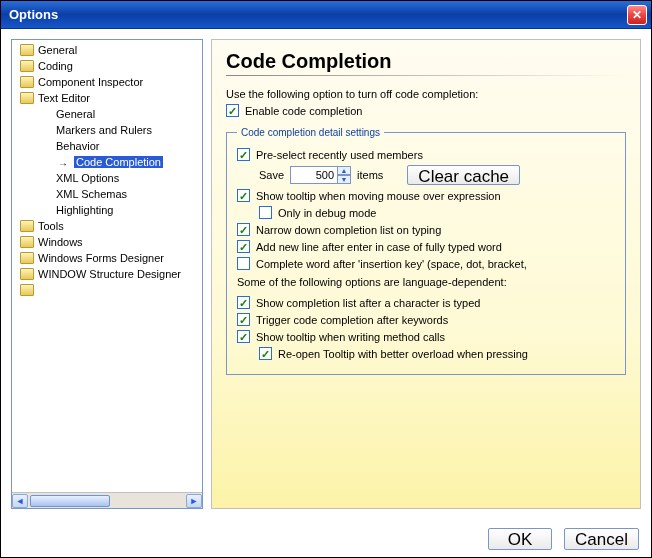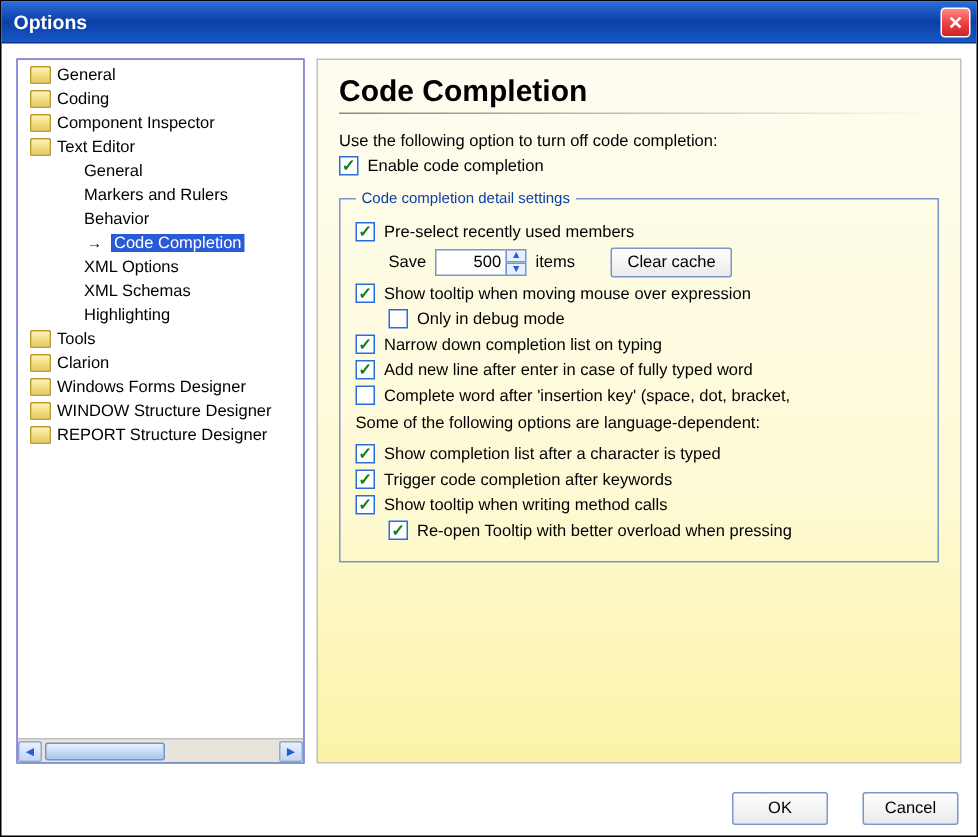--- a/index.html
+++ b/index.html
@@ -175,31 +175,31 @@
     border:1px solid #7a96c8;
     font-size:7px; line-height:7px; text-align:center;
     background:#e8f0ff; color:#2a5bd7;
     cursor:pointer;
   }
   .btn {
     border: 1px solid #7a96c8;
     background: linear-gradient(to bottom, #fff, #eaeaea);
     padding: 1px 10px;
     height: 20px;
-    font-family: inherit; font-size: 11px;
+    font-family: inherit; font-size: 17px;
     cursor: pointer;
     border-radius: 2px;
   }
   .footer {
     height: 40px;
     display:flex;
     align-items:center;
     justify-content:flex-end;
     padding: 0 12px;
-    gap:23px;
+    gap:12px;
   }
   .footer .btn { min-width: 64px; height: 22px; }
 </style>
 </head>
 <body>
 
 <div class="window">
 
   <div class="titlebar">
     <span class="title">Options</span>
@@ -265,36 +265,35 @@
             <span class="lbl">Highlighting</span>
           </div>
           <div class="tree-item">
             <span class="indent" style="width: 8px;"></span>
             <span class="folder-icon"></span>
             <span class="lbl">Tools</span>
           </div>
           <div class="tree-item">
             <span class="indent" style="width: 8px;"></span>
             <span class="folder-icon"></span>
-            <span class="lbl">Clarion</span>
+            <span class="lbl">Windows</span>
           </div>
           <div class="tree-item">
             <span class="indent" style="width: 8px;"></span>
             <span class="folder-icon"></span>
             <span class="lbl">Windows Forms Designer</span>
           </div>
           <div class="tree-item">
             <span class="indent" style="width: 8px;"></span>
             <span class="folder-icon"></span>
             <span class="lbl">WINDOW Structure Designer</span>
           </div>
           <div class="tree-item">
             <span class="indent" style="width: 8px;"></span>
             <span class="folder-icon"></span>
-            <span class="lbl">REPORT Structure Designer</span>
           </div>
         </div>
       <div class="tree-scroll">
         <div class="sb-btn">◄</div>
         <div class="sb-track">
           <div class="sb-thumb"></div>
         </div>
         <div class="sb-btn">►</div>
       </div>
     </div>

